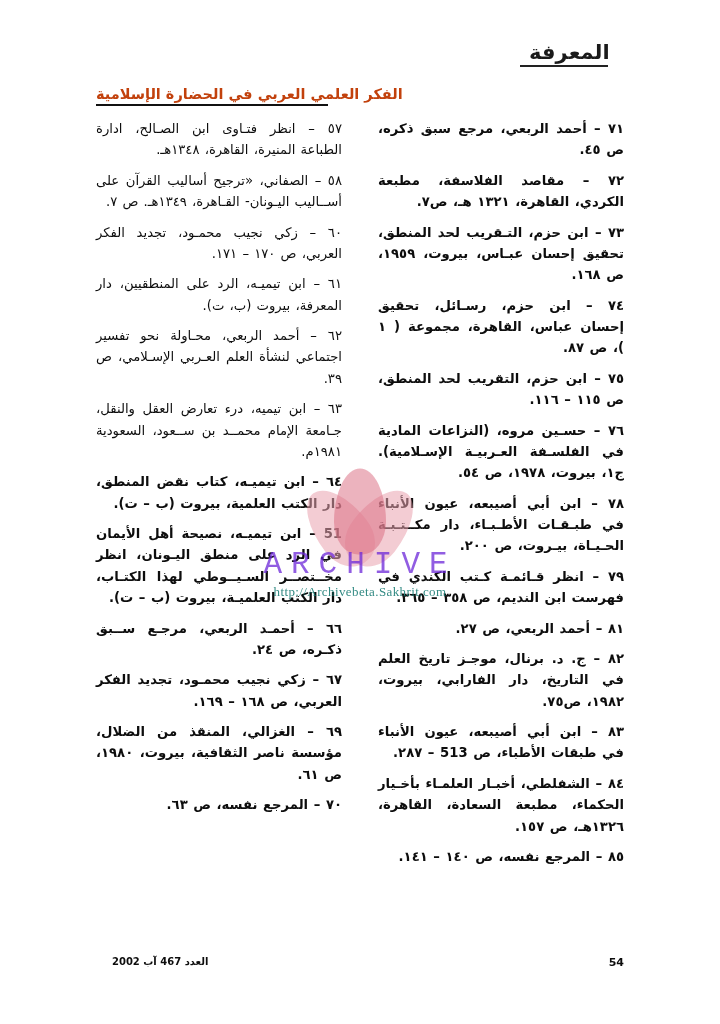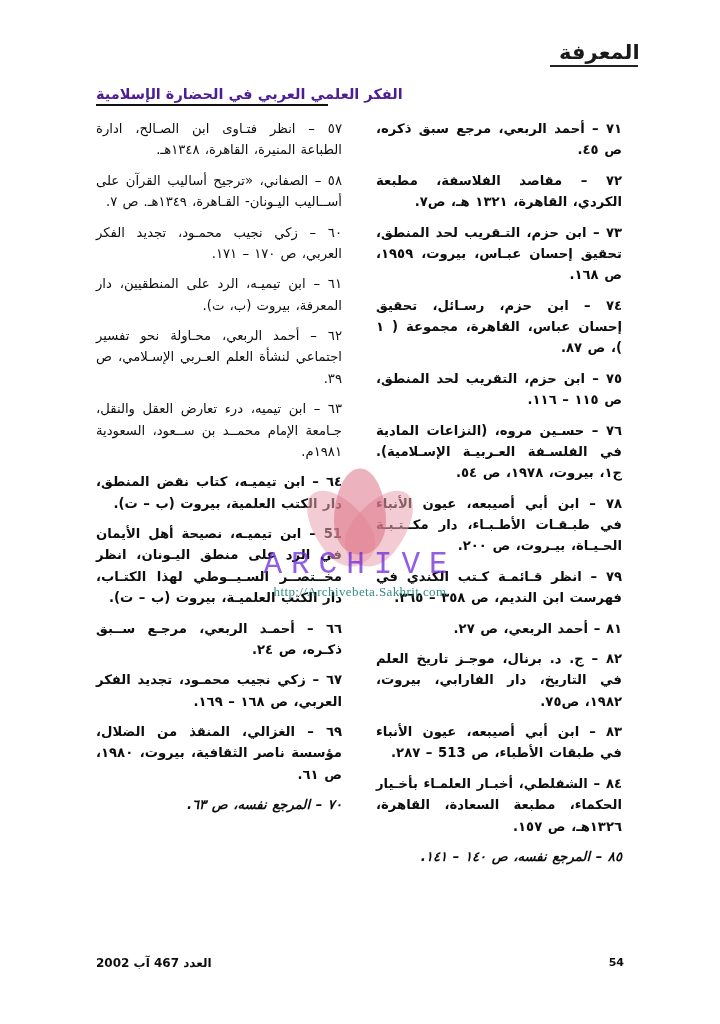--- a/index.html
+++ b/index.html
@@ -20,21 +20,21 @@
     position: absolute;
     inset: 0;
     padding: 0;
   }
 
   
   .header {
     position: absolute;
     top: 46px;
     left: 96px;
-    right: 82px;
+    right: 112px;
     height: 56px;
   }
   .masthead {
     position: absolute;
     top: -4px;
     right: 0;
     text-align: right;
     direction: rtl;
   }
   .masthead-word {
@@ -54,21 +54,21 @@
     width: 88px;
     margin-right: 0;
     margin-left: auto;
   }
   .running-title {
     position: absolute;
     bottom: 0;
     left: 0;
     font-size: 14.5px;
     font-weight: bold;
-    color: #4c1d95;
+    color: #c2410c;
     letter-spacing: -0.2px;
     white-space: nowrap;
   }
   .running-title-rule {
     position: absolute;
     bottom: -4px;
     left: 0;
     width: 232px;
     height: 2px;
     background: #111;
@@ -76,36 +76,37 @@
 
   
   .columns {
     position: absolute;
     top: 118px;
     left: 96px;
     right: 96px;
     bottom: 96px;
     display: flex;
     flex-direction: row-reverse;
+    justify-content: space-between;
     gap: 34px;
   }
   .col {
     width: 246px;
     direction: rtl;
     text-align: justify;
   }
   .note {
     font-size: 13.2px;
     line-height: 1.62;
     margin: 0 0 9px 0;
     text-align: justify;
     text-align-last: right;
     word-spacing: 1px;
   }
-  .note:last-child { margin-bottom: 0; font-style: italic; }
+  .note:last-child { margin-bottom: 0; }
   .note.bold { font-weight: bold; }
 
   
   .watermark {
     position: absolute;
     left: 50%;
     top: 530px;
     transform: translate(-50%, -50%);
     width: 300px;
     text-align: center;
@@ -160,23 +161,23 @@
   
   .footer {
     position: absolute;
     left: 96px;
     right: 96px;
     bottom: 44px;
     height: 26px;
   }
   .issue {
     position: absolute;
-    left: 0;
+    left: 16px;
     top: 2px;
-    font-size: 12px;
+    font-size: 10px;
     font-weight: bold;
     direction: rtl;
     white-space: nowrap;
     text-align: right;
   }
   .page-num {
     position: absolute;
     right: 0;
     top: 2px;
     font-size: 11px;

